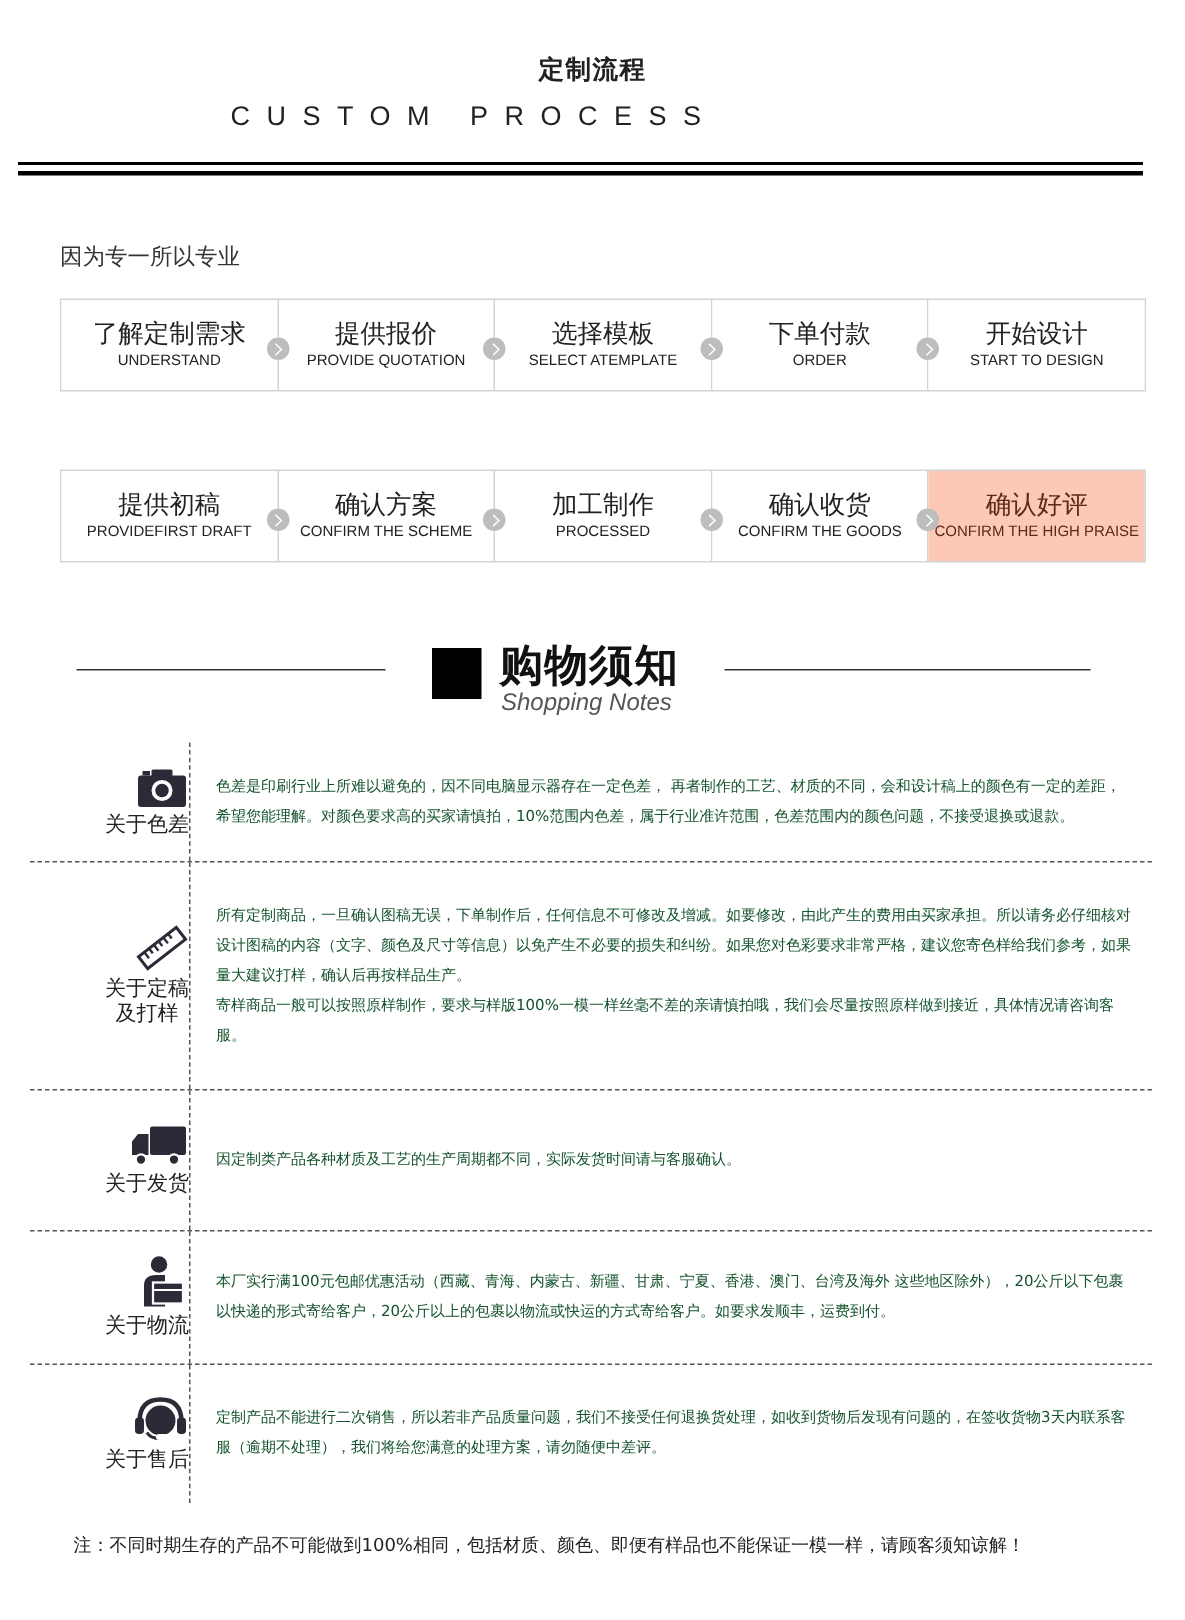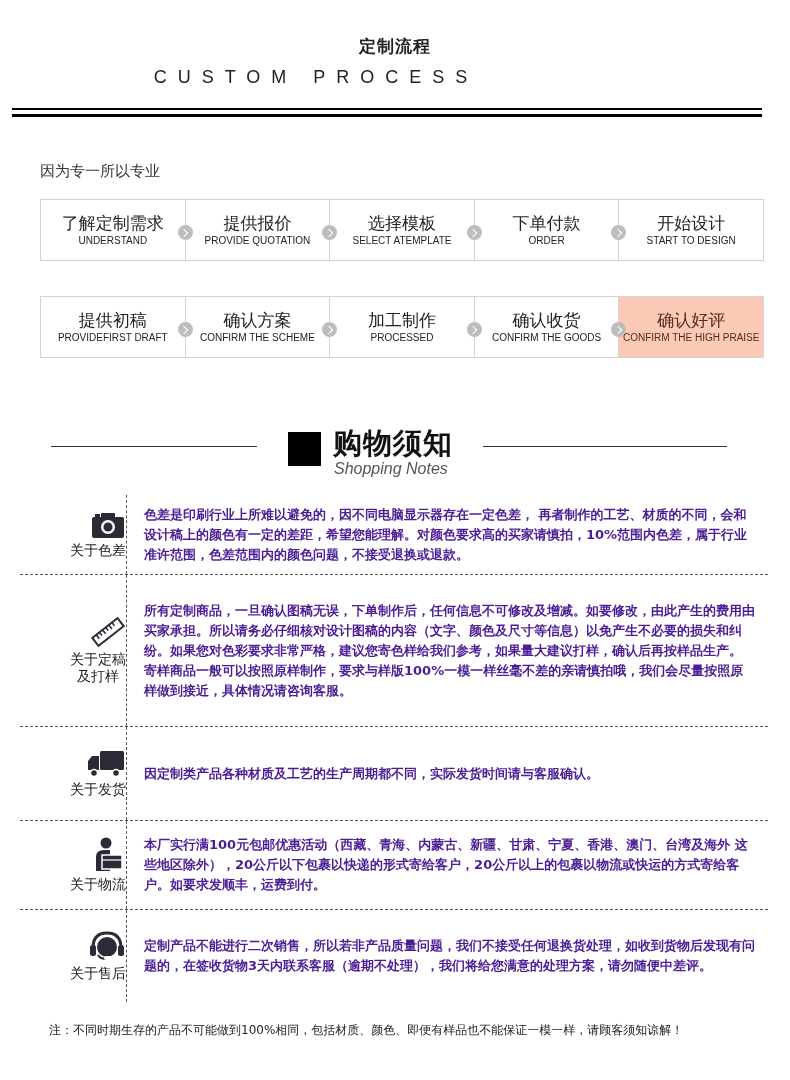--- a/index.html
+++ b/index.html
@@ -12,21 +12,21 @@
   .title-cn { left: 0; width: 790px; top: 35px; text-align: center; font-family: "DejaVu Serif", "Liberation Serif", serif; font-weight: bold; font-size: 17px; color: #222; letter-spacing: 1px; }
   .title-en { left: 0; width: 624px; top: 67px; text-align: center; font-family: "Liberation Sans", sans-serif; font-size: 18px; letter-spacing: 11px; color: #222; padding-left: 8px; }
   .rule-thin { left: 12px; width: 750px; top: 108px; height: 0; border-top: 2px solid #000; }
   .rule-thick { left: 12px; width: 750px; top: 114px; height: 0; border-top: 3px solid #000; }
 
   .subtitle { left: 40px; top: 162px; font-size: 15px; color: #333; }
 
   
   .process-row { left: 40px; width: 724px; height: 62px; display: flex; border: 1px solid #d3d3d3; }
   .row1 { top: 199px; }
-  .row2 { top: 296px; justify-content: flex-end; }
+  .row2 { top: 313px; }
   .step { position: relative; flex: 1; border-right: 1px solid #d3d3d3; display: flex; flex-direction: column; align-items: center; justify-content: center; background: #fff; }
   .step:last-child { border-right: none; }
   .step.highlight { background: #fcc9b6; }
   .step-cn { font-size: 17px; color: #222; line-height: 20px; }
   .step-en { font-family: "Liberation Sans", sans-serif; font-size: 10px; color: #222; line-height: 13px; margin-top: 1px; white-space: nowrap; }
   .step.highlight .step-cn { color: #5a2a1a; }
   .step.highlight .step-en { color: #5a2a1a; }
   .arrow { position: absolute; right: -8px; top: 25px; width: 15px; height: 15px; border-radius: 50%; background: #bdbdbd; z-index: 2; display: flex; align-items: center; justify-content: center; }
   .arrow::after { content: ""; width: 5px; height: 5px; border-top: 1px solid #fff; border-right: 1px solid #fff; transform: rotate(45deg); margin-left: -2px; }
 
@@ -38,21 +38,21 @@
   .notes-cn { left: 333px; top: 424px; font-size: 29px; font-weight: bold; color: #111; letter-spacing: 1px; }
   .notes-en { left: 334px; top: 460px; font-family: "Liberation Sans", sans-serif; font-size: 16px; color: #555; font-style: italic; }
 
   
   .notes-table { left: 20px; width: 748px; top: 495px; }
   .note-row { display: flex; border-bottom: 1px dashed #555; }
   .note-row:last-child { border-bottom: none; }
   .note-left { width: 107px; border-right: 1px dashed #555; display: flex; flex-direction: column; align-items: flex-end; justify-content: center; }
   .note-label { font-size: 14px; color: #222; text-align: center; line-height: 17px; margin-top: 3px; }
   .note-right { flex: 1; padding: 0 12px 0 17px; display: flex; align-items: center; }
-  .note-text { font-size: 13px; color: #4c1d95; line-height: 20px; font-weight: bold; }
+  .note-text { font-size: 10px; color: #14532d; line-height: 20px; }
   .note-text p { margin: 0; }
   .icon { display: block; }
 
   .footnote { left: 49px; top: 1022px; font-size: 12px; color: #222; }
 </style>
 </head>
 <body>
 
 <div class="abs title-cn">定制流程</div>
 <div class="abs title-en">CUSTOM PROCESS</div>

